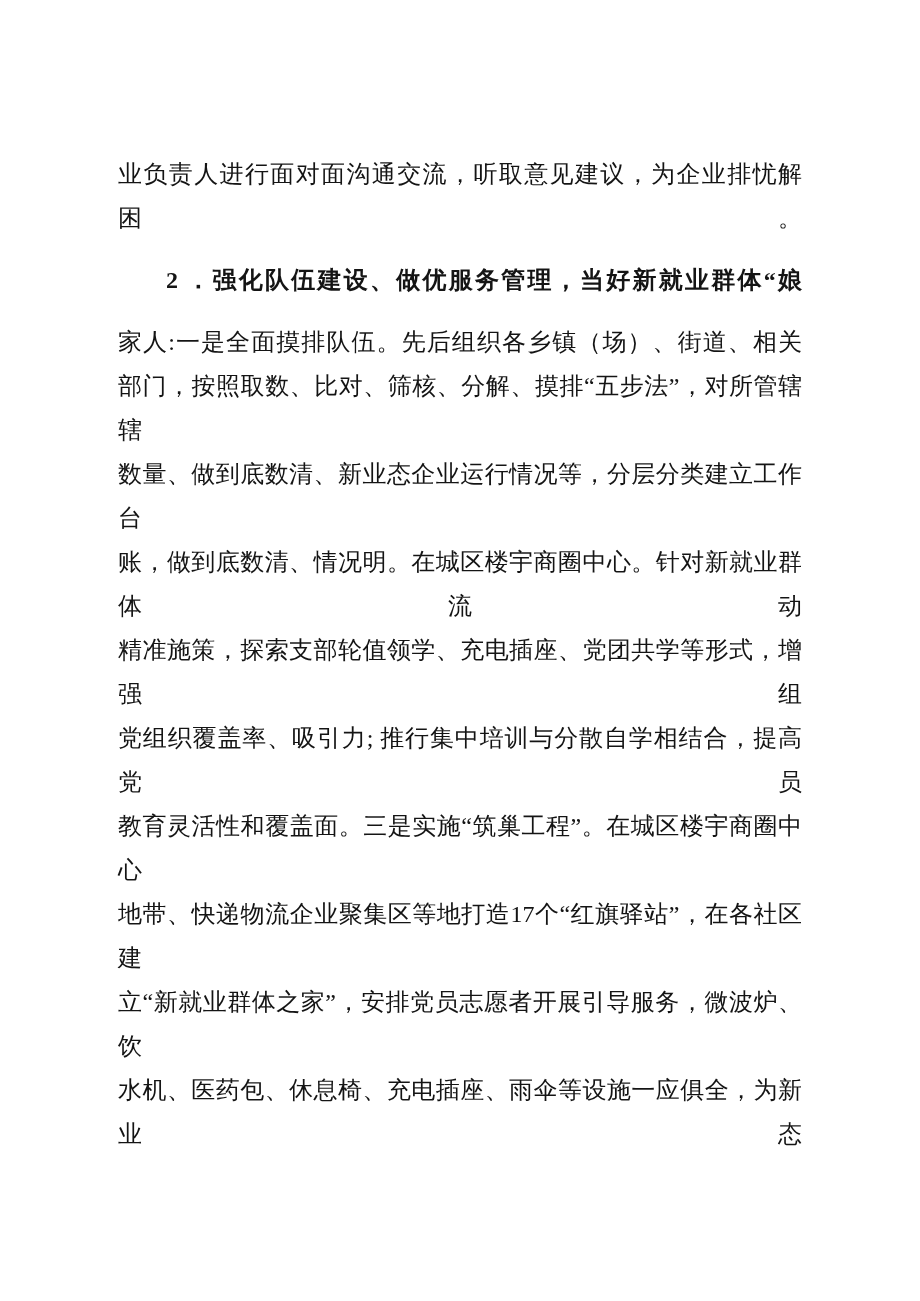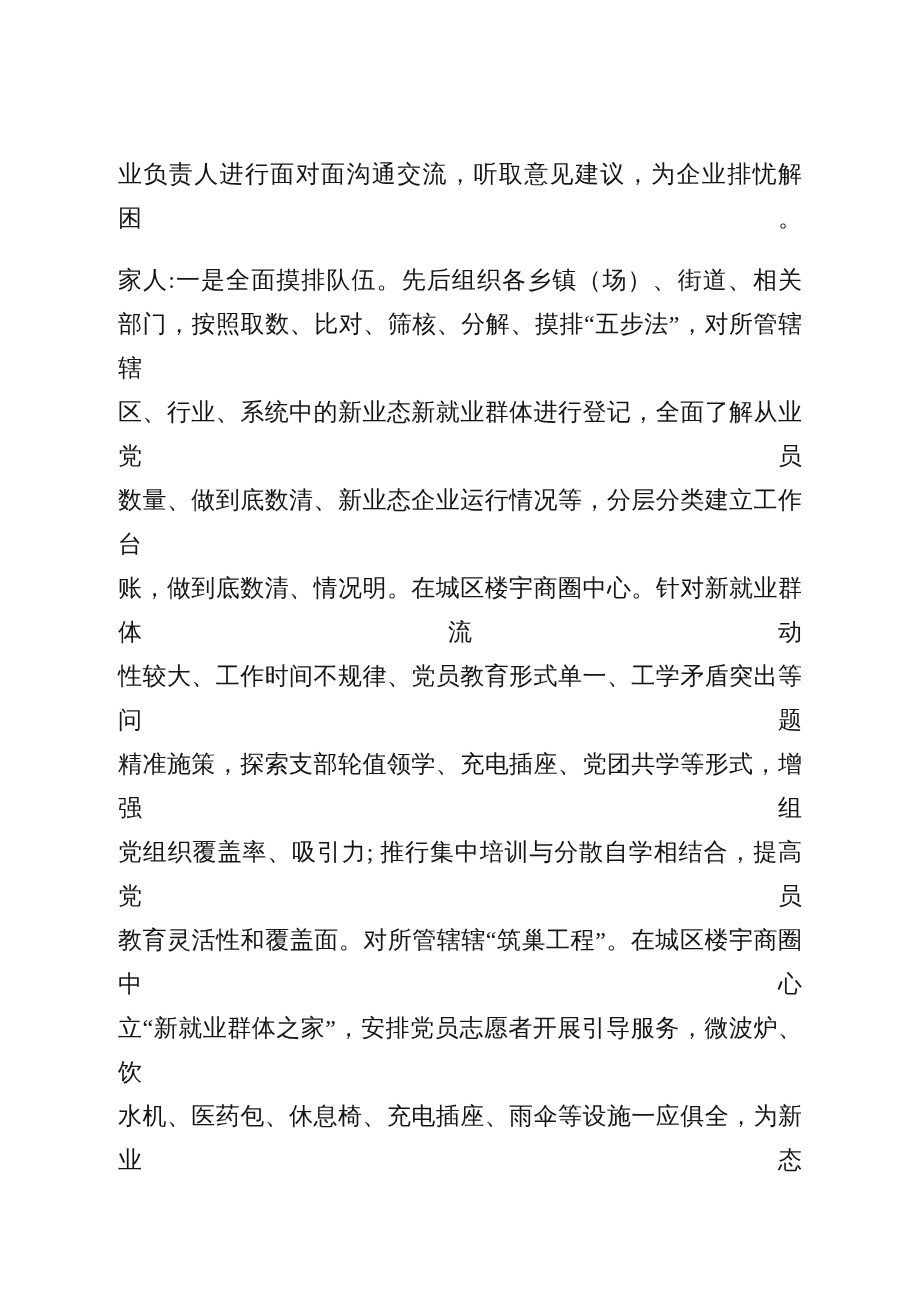--- a/index.html
+++ b/index.html
@@ -42,25 +42,25 @@
   .line.bold {
     font-weight: bold;
   }
 </style>
 </head>
 <body>
 
 <div class="page">
   <div class="doc-body" id="doc-body">
       <div class="line justify">业负责人进行面对面沟通交流，听取意见建议，为企业排忧解困。</div>
+      <div class="line bold indent justify" style="margin-top: 18px;">2 ．强化队伍建设、做优服务管理，当好新就业群体“娘</div>
       <div class="line justify" style="margin-top: 18px;">家人:一是全面摸排队伍。先后组织各乡镇（场）、街道、相关</div>
       <div class="line justify">部门，按照取数、比对、筛核、分解、摸排“五步法”，对所管辖辖</div>
-      <div class="line justify">区、行业、系统中的新业态新就业群体进行登记，全面了解从业党员</div>
       <div class="line justify">数量、做到底数清、新业态企业运行情况等，分层分类建立工作台</div>
       <div class="line justify">账，做到底数清、情况明。在城区楼宇商圈中心。针对新就业群体流动</div>
-      <div class="line justify">性较大、工作时间不规律、党员教育形式单一、工学矛盾突出等问题</div>
       <div class="line justify">精准施策，探索支部轮值领学、充电插座、党团共学等形式，增强组</div>
       <div class="line justify">党组织覆盖率、吸引力; 推行集中培训与分散自学相结合，提高党员</div>
-      <div class="line justify">教育灵活性和覆盖面。对所管辖辖“筑巢工程”。在城区楼宇商圈中心</div>
+      <div class="line justify">教育灵活性和覆盖面。三是实施“筑巢工程”。在城区楼宇商圈中心</div>
+      <div class="line justify">地带、快递物流企业聚集区等地打造17个“红旗驿站”，在各社区建</div>
       <div class="line justify">立“新就业群体之家”，安排党员志愿者开展引导服务，微波炉、饮</div>
       <div class="line justify">水机、医药包、休息椅、充电插座、雨伞等设施一应俱全，为新业态</div>
     </div>
 </div>
 
 </body></html>

